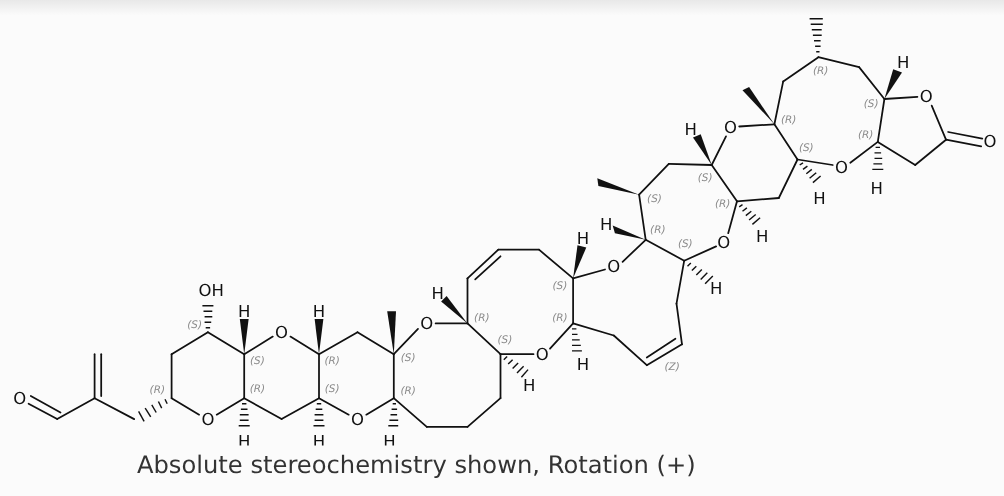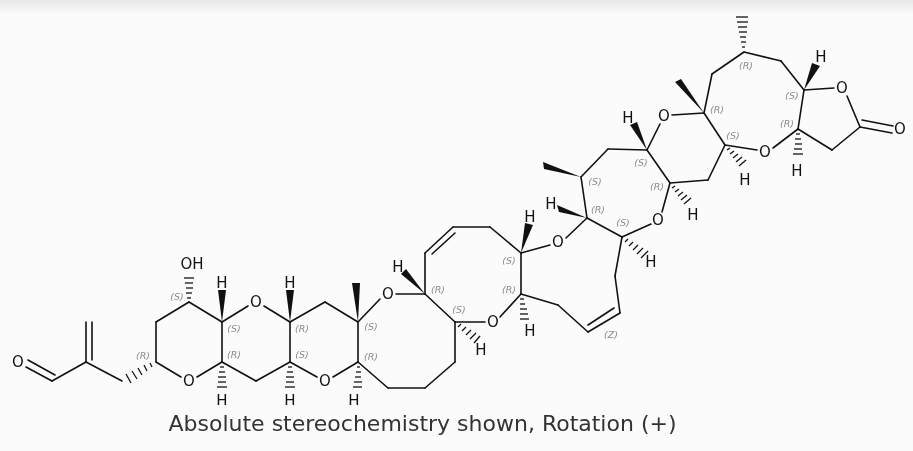--- a/index.html
+++ b/index.html
@@ -13,21 +13,21 @@
     position: absolute; left: 0; top: 0; width: 913px; height: 14px;
     background: linear-gradient(#e8e8e8, #fbfbfb);
   }
   #structure { position: absolute; left: 0; top: 0; }
   .bond { stroke: #111; stroke-width: 1.6; fill: none; stroke-linecap: round; }
   .atom { font-family: "DejaVu Sans", sans-serif; font-size: 15px; fill: #111; text-anchor: middle; dominant-baseline: central; }
   .stereo { font-family: "DejaVu Sans", sans-serif; font-size: 9.5px; font-style: italic; fill: #8a8a8a; text-anchor: middle; dominant-baseline: central; }
   .caption {
     position: absolute; left: 0; width: 757px; top: 411px;
     text-align: center; font-family: "DejaVu Sans", sans-serif;
-    font-size: 22px; color: #333; letter-spacing: 0px; padding-left: 44px;
+    font-size: 22px; color: #333; letter-spacing: 0px;
   }
 </style>
 </head>
 <body>
 
 <div class="top-shade"></div>
 
 <svg id="structure" width="913" height="405" viewBox="0 0 913 405">
   <g>
 

